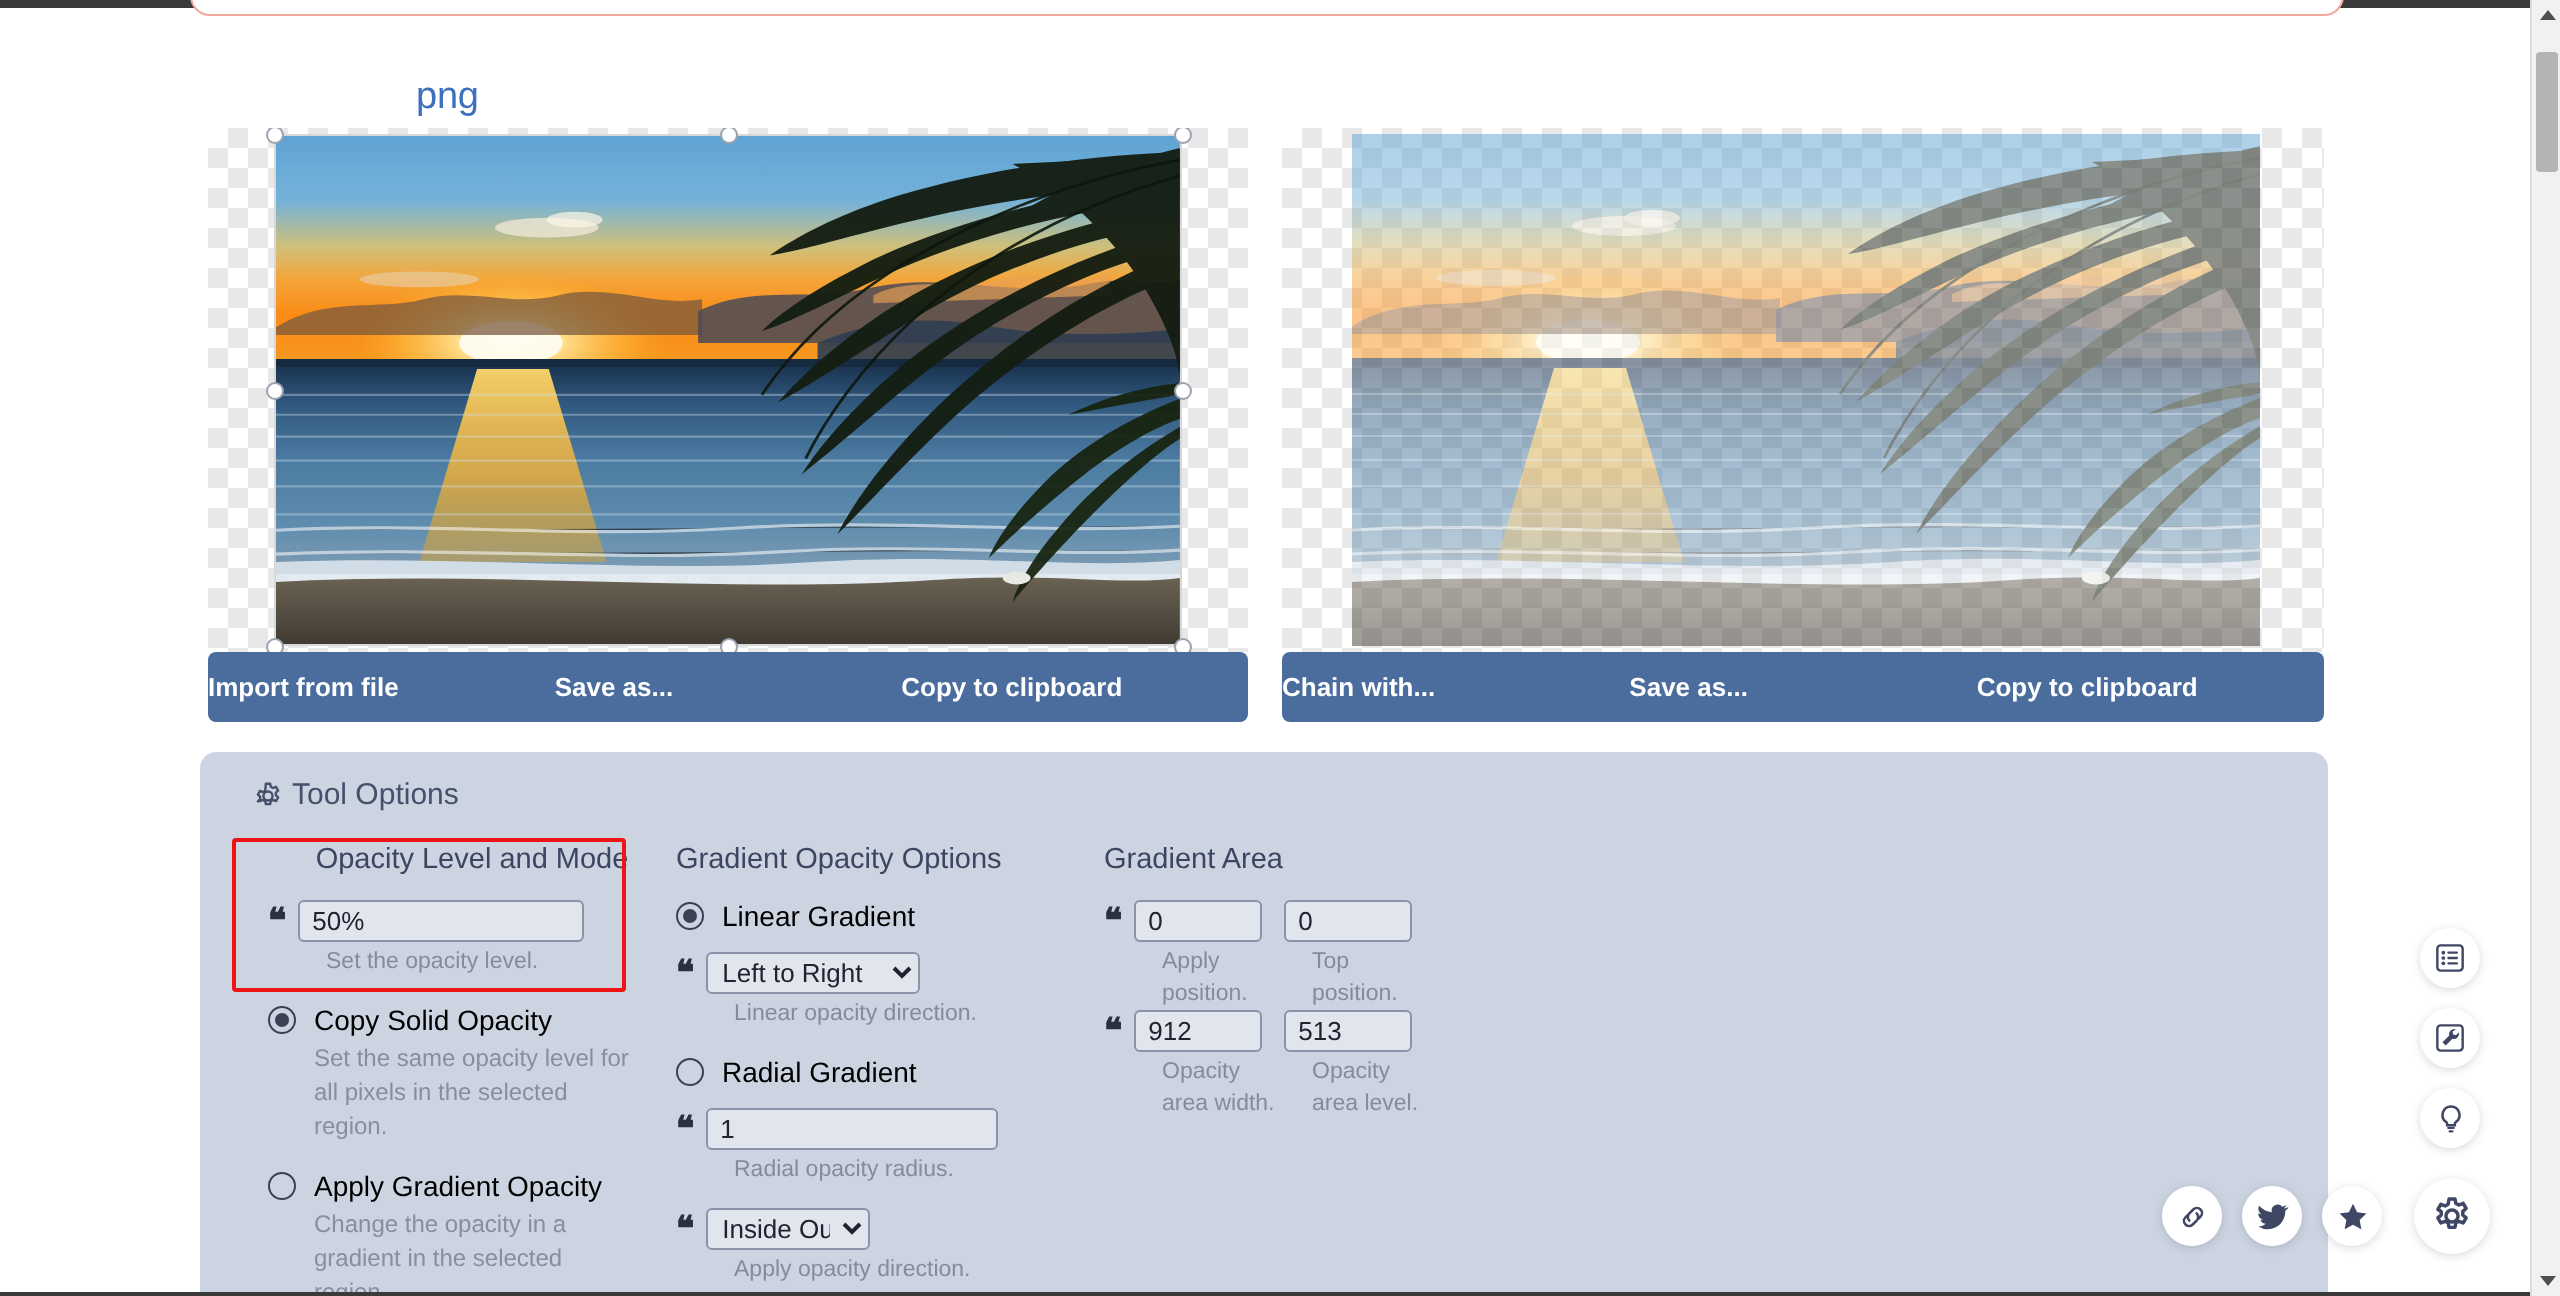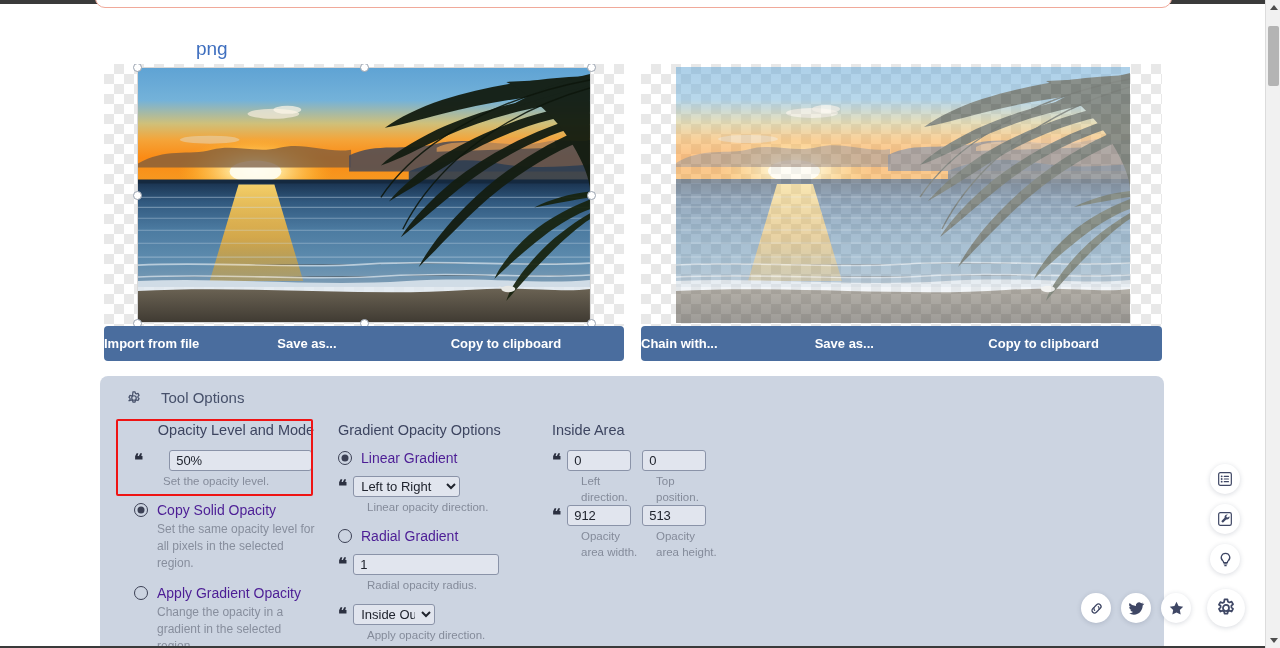--- a/index.html
+++ b/index.html
@@ -33,21 +33,21 @@
 
   .col-title {
     position: absolute;
     top: 38px;
     font-size: 19px;
     color: #3f6fbf;
     font-weight: 400;
     letter-spacing: -0.1px;
     white-space: nowrap;
   }
-  .col-left .col-title  { left: 92px; }
+  .col-left .col-title  { left: 104px; }
 
   
   .canvas-wrap {
     position: absolute;
     top: 64px;
     height: 262px;
     background-color: #ffffff;
     background-image:
       linear-gradient(45deg, #e8e8e8 25%, transparent 25%, transparent 75%, #e8e8e8 75%, #e8e8e8),
       linear-gradient(45deg, #e8e8e8 25%, transparent 25%, transparent 75%, #e8e8e8 75%, #e8e8e8);
@@ -114,21 +114,21 @@
   .tool-panel {
     position: absolute;
     left: 100px; top: 376px;
     width: 1064px; height: 272px;
     background: #ccd4e1;
     border-radius: 8px 8px 0 0;
   }
   .tp-head {
     position: absolute;
     left: 26px; top: 13px;
-    display: flex; align-items: center; gap: 19px;
+    display: flex; align-items: center; gap: 4px;
     color: #46506a;
     font-size: 15px;
   }
   .tp-head .gear-ic { width: 16px; height: 16px; display: block; }
 
   .tp-cols {
     position: absolute;
     left: 26px; top: 46px; right: 10px; bottom: 0;
     display: flex;
   }
@@ -206,21 +206,21 @@
   }
   .radio.on::after {
     content: "";
     position: absolute;
     left: 50%; top: 50%;
     transform: translate(-50%, -50%);
     width: 7px; height: 7px;
     border-radius: 50%;
     background: #3b4054;
   }
-  .radio-lbl { font-size: 14px; color: #4c1d95; white-space: nowrap; }
+  .radio-lbl { font-size: 14px; color: #000000; white-space: nowrap; }
   .radio-desc {
     font-size: 12px;
     color: #878e9d;
     margin: 3px 0 0 23px;
     line-height: 1.45;
     max-width: 160px;
   }
 
   
   .redbox {
@@ -544,21 +544,21 @@
     </div>
 
     <div class="tp-cols">
 
       <div class="tp-col c1">
         <div class="sec-title">Opacity Level and Mode</div>
 
         <div style="padding-left:8px;">
           <div class="field-row">
             <span class="quote">❝</span>
-            <input class="txt" style="width: 143px; margin-left: 20px;" type="text" value="50%">
+            <input class="txt" style="width: 143px;" type="text" value="50%">
           </div>
           <div class="hint">Set the opacity level.</div>
 
           <div class="radio-row">
             <span class="radio on"></span>
             <span class="radio-lbl">Copy Solid Opacity</span>
           </div>
           <div class="radio-desc">Set the same opacity level for all pixels in the selected region.</div>
 
           <div class="radio-row">
@@ -599,44 +599,44 @@
         <div class="field-row" style="margin-top:11px;">
           <span class="quote">❝</span>
           <select class="sel" style="width:82px;">
             <option>Inside Out</option>
           </select>
         </div>
         <div class="hint">Apply opacity direction.</div>
       </div>
 
       <div class="tp-col c3">
-        <div class="sec-title">Inside Area</div>
+        <div class="sec-title">Gradient Area</div>
 
         <div class="area-row">
           <span class="quote">❝</span>
           <div class="area-pair">
             <input class="txt" style="width: 64px;" type="text" value="0">
             <input class="txt" style="width: 64px;" type="text" value="0">
           </div>
         </div>
         <div class="area-hints">
-          <div class="hint">Left direction.</div>
+          <div class="hint">Apply position.</div>
           <div class="hint">Top position.</div>
         </div>
 
         <div class="area-row">
           <span class="quote">❝</span>
           <div class="area-pair">
             <input class="txt" style="width: 64px;" type="text" value="912">
             <input class="txt" style="width: 64px;" type="text" value="513">
           </div>
         </div>
         <div class="area-hints">
           <div class="hint">Opacity area width.</div>
-          <div class="hint">Opacity area height.</div>
+          <div class="hint">Opacity area level.</div>
         </div>
       </div>
 
     </div>
   </div>
 
   <div class="redbox"></div>
 
   <div class="fab fab-sm" style="left:1210px; top:464px;">
     <svg width="16" height="16" viewBox="0 0 24 24">

